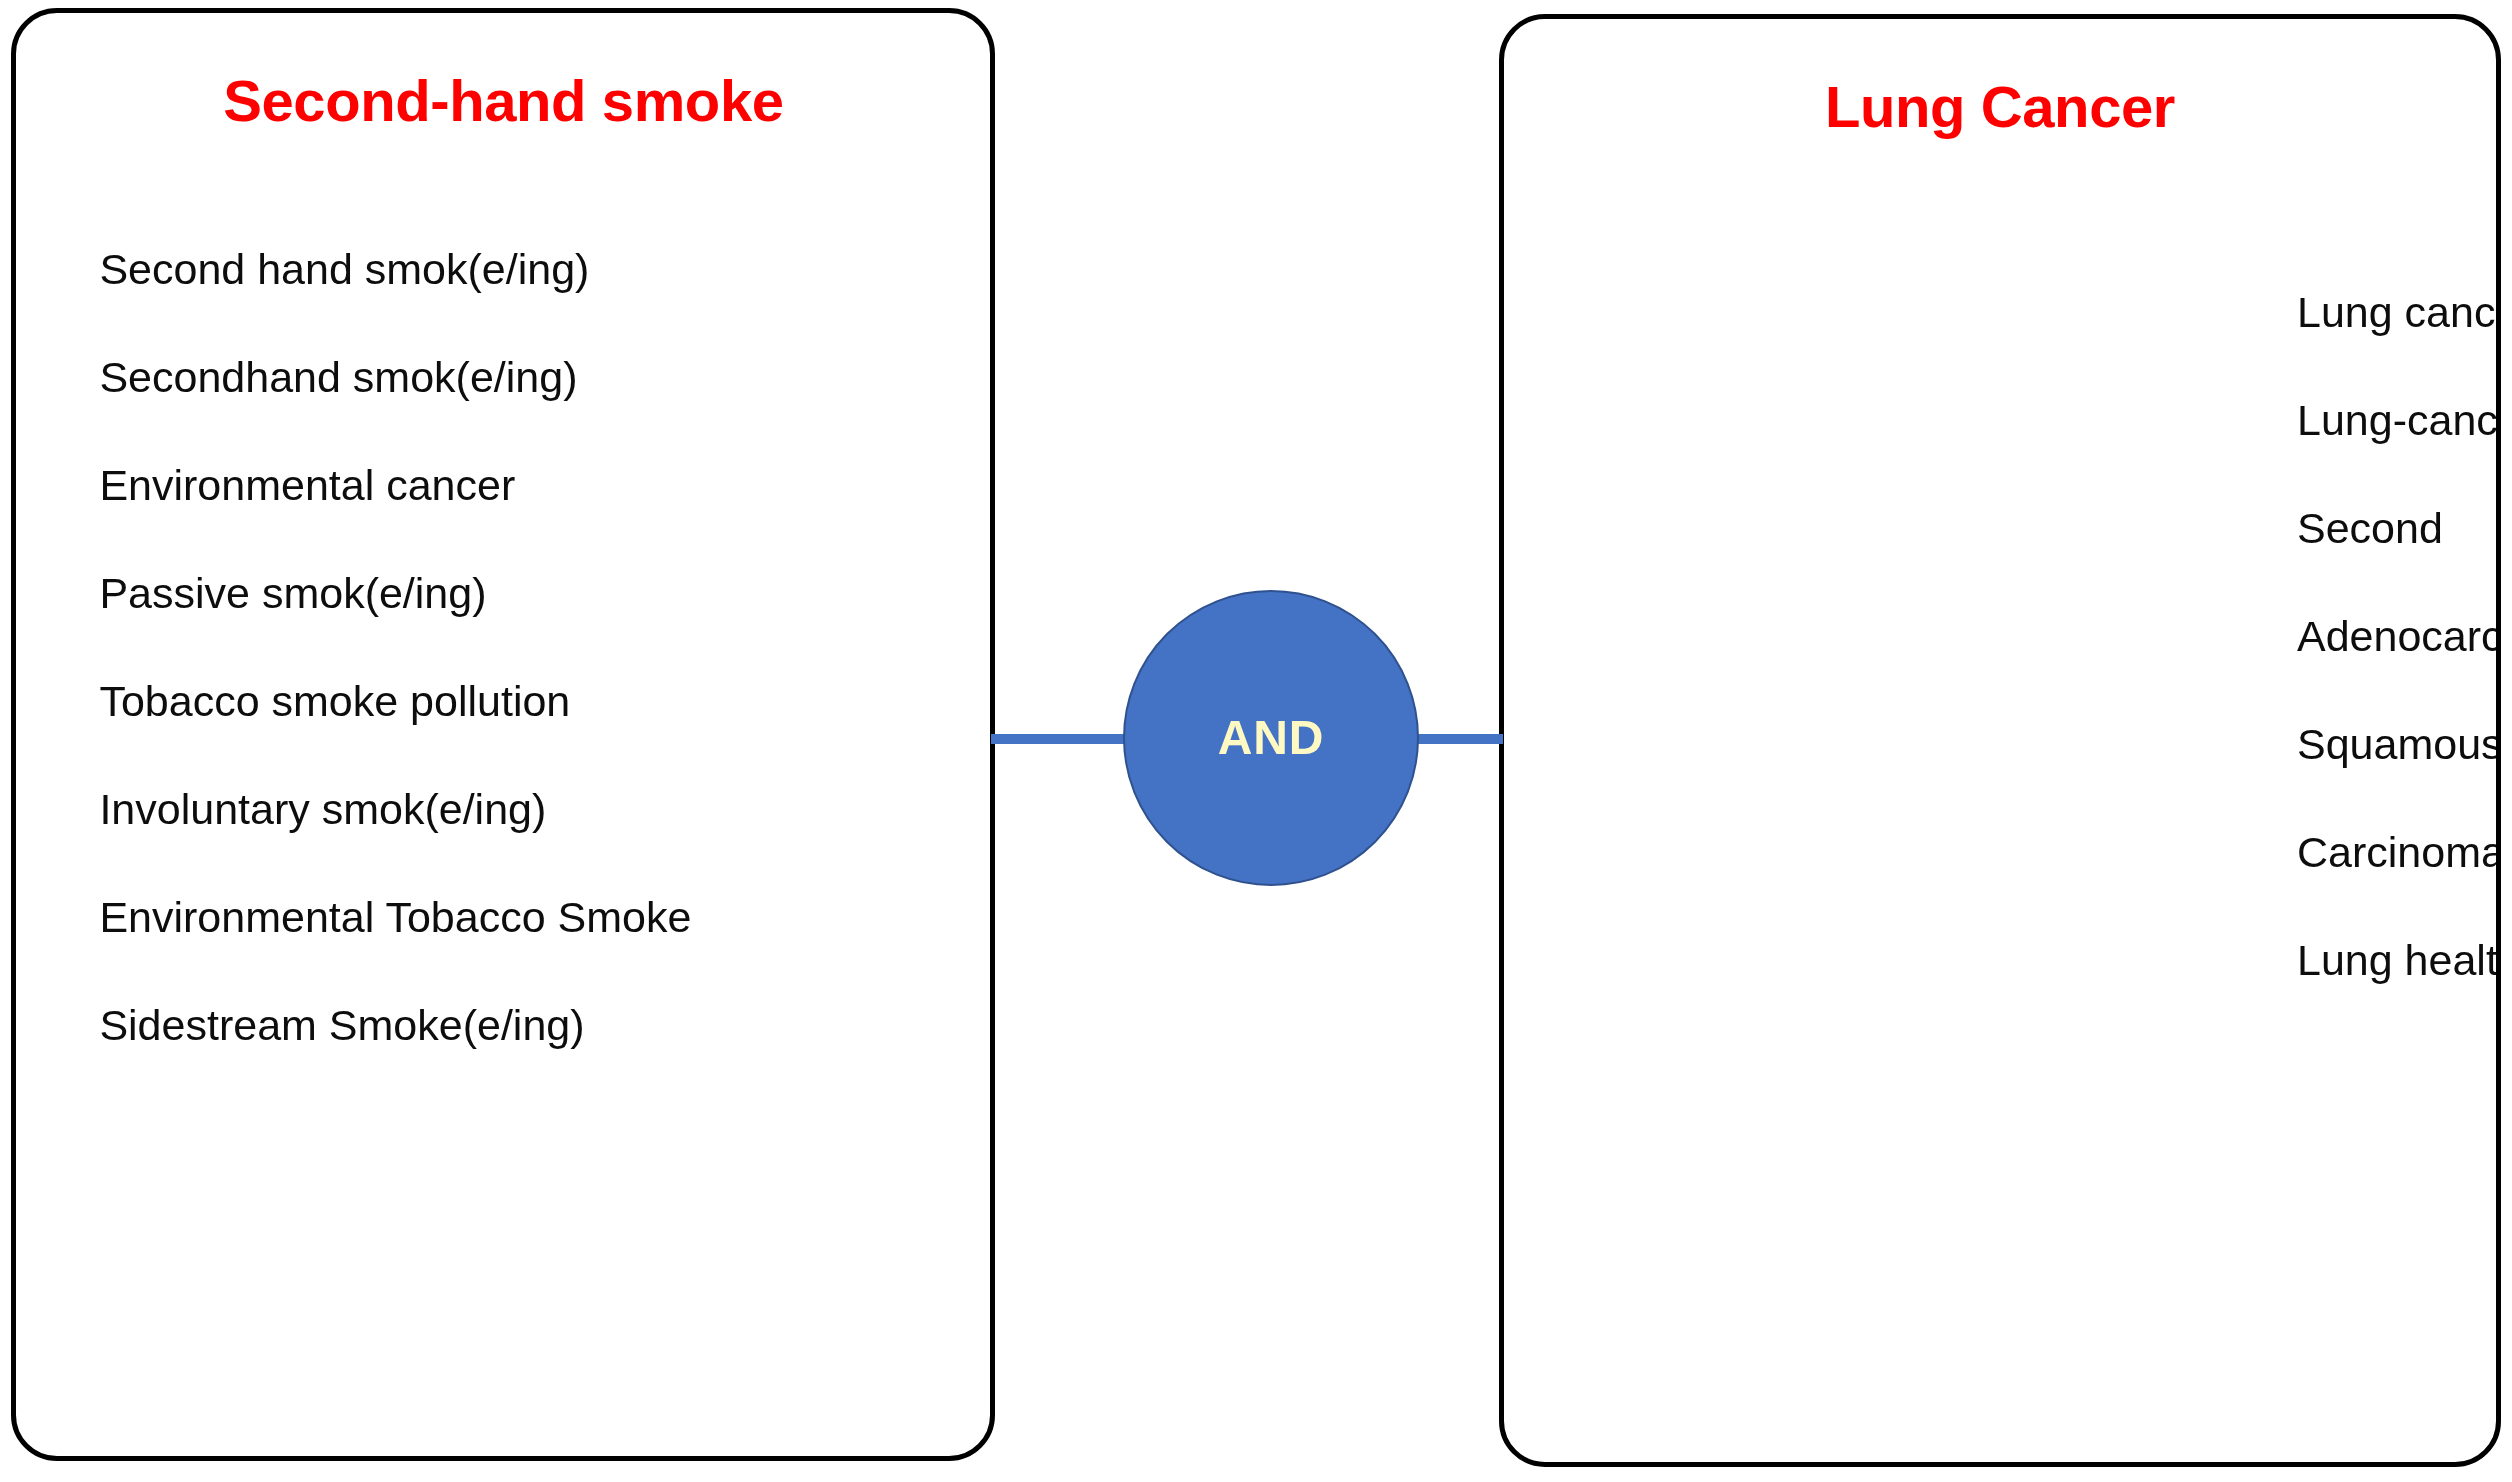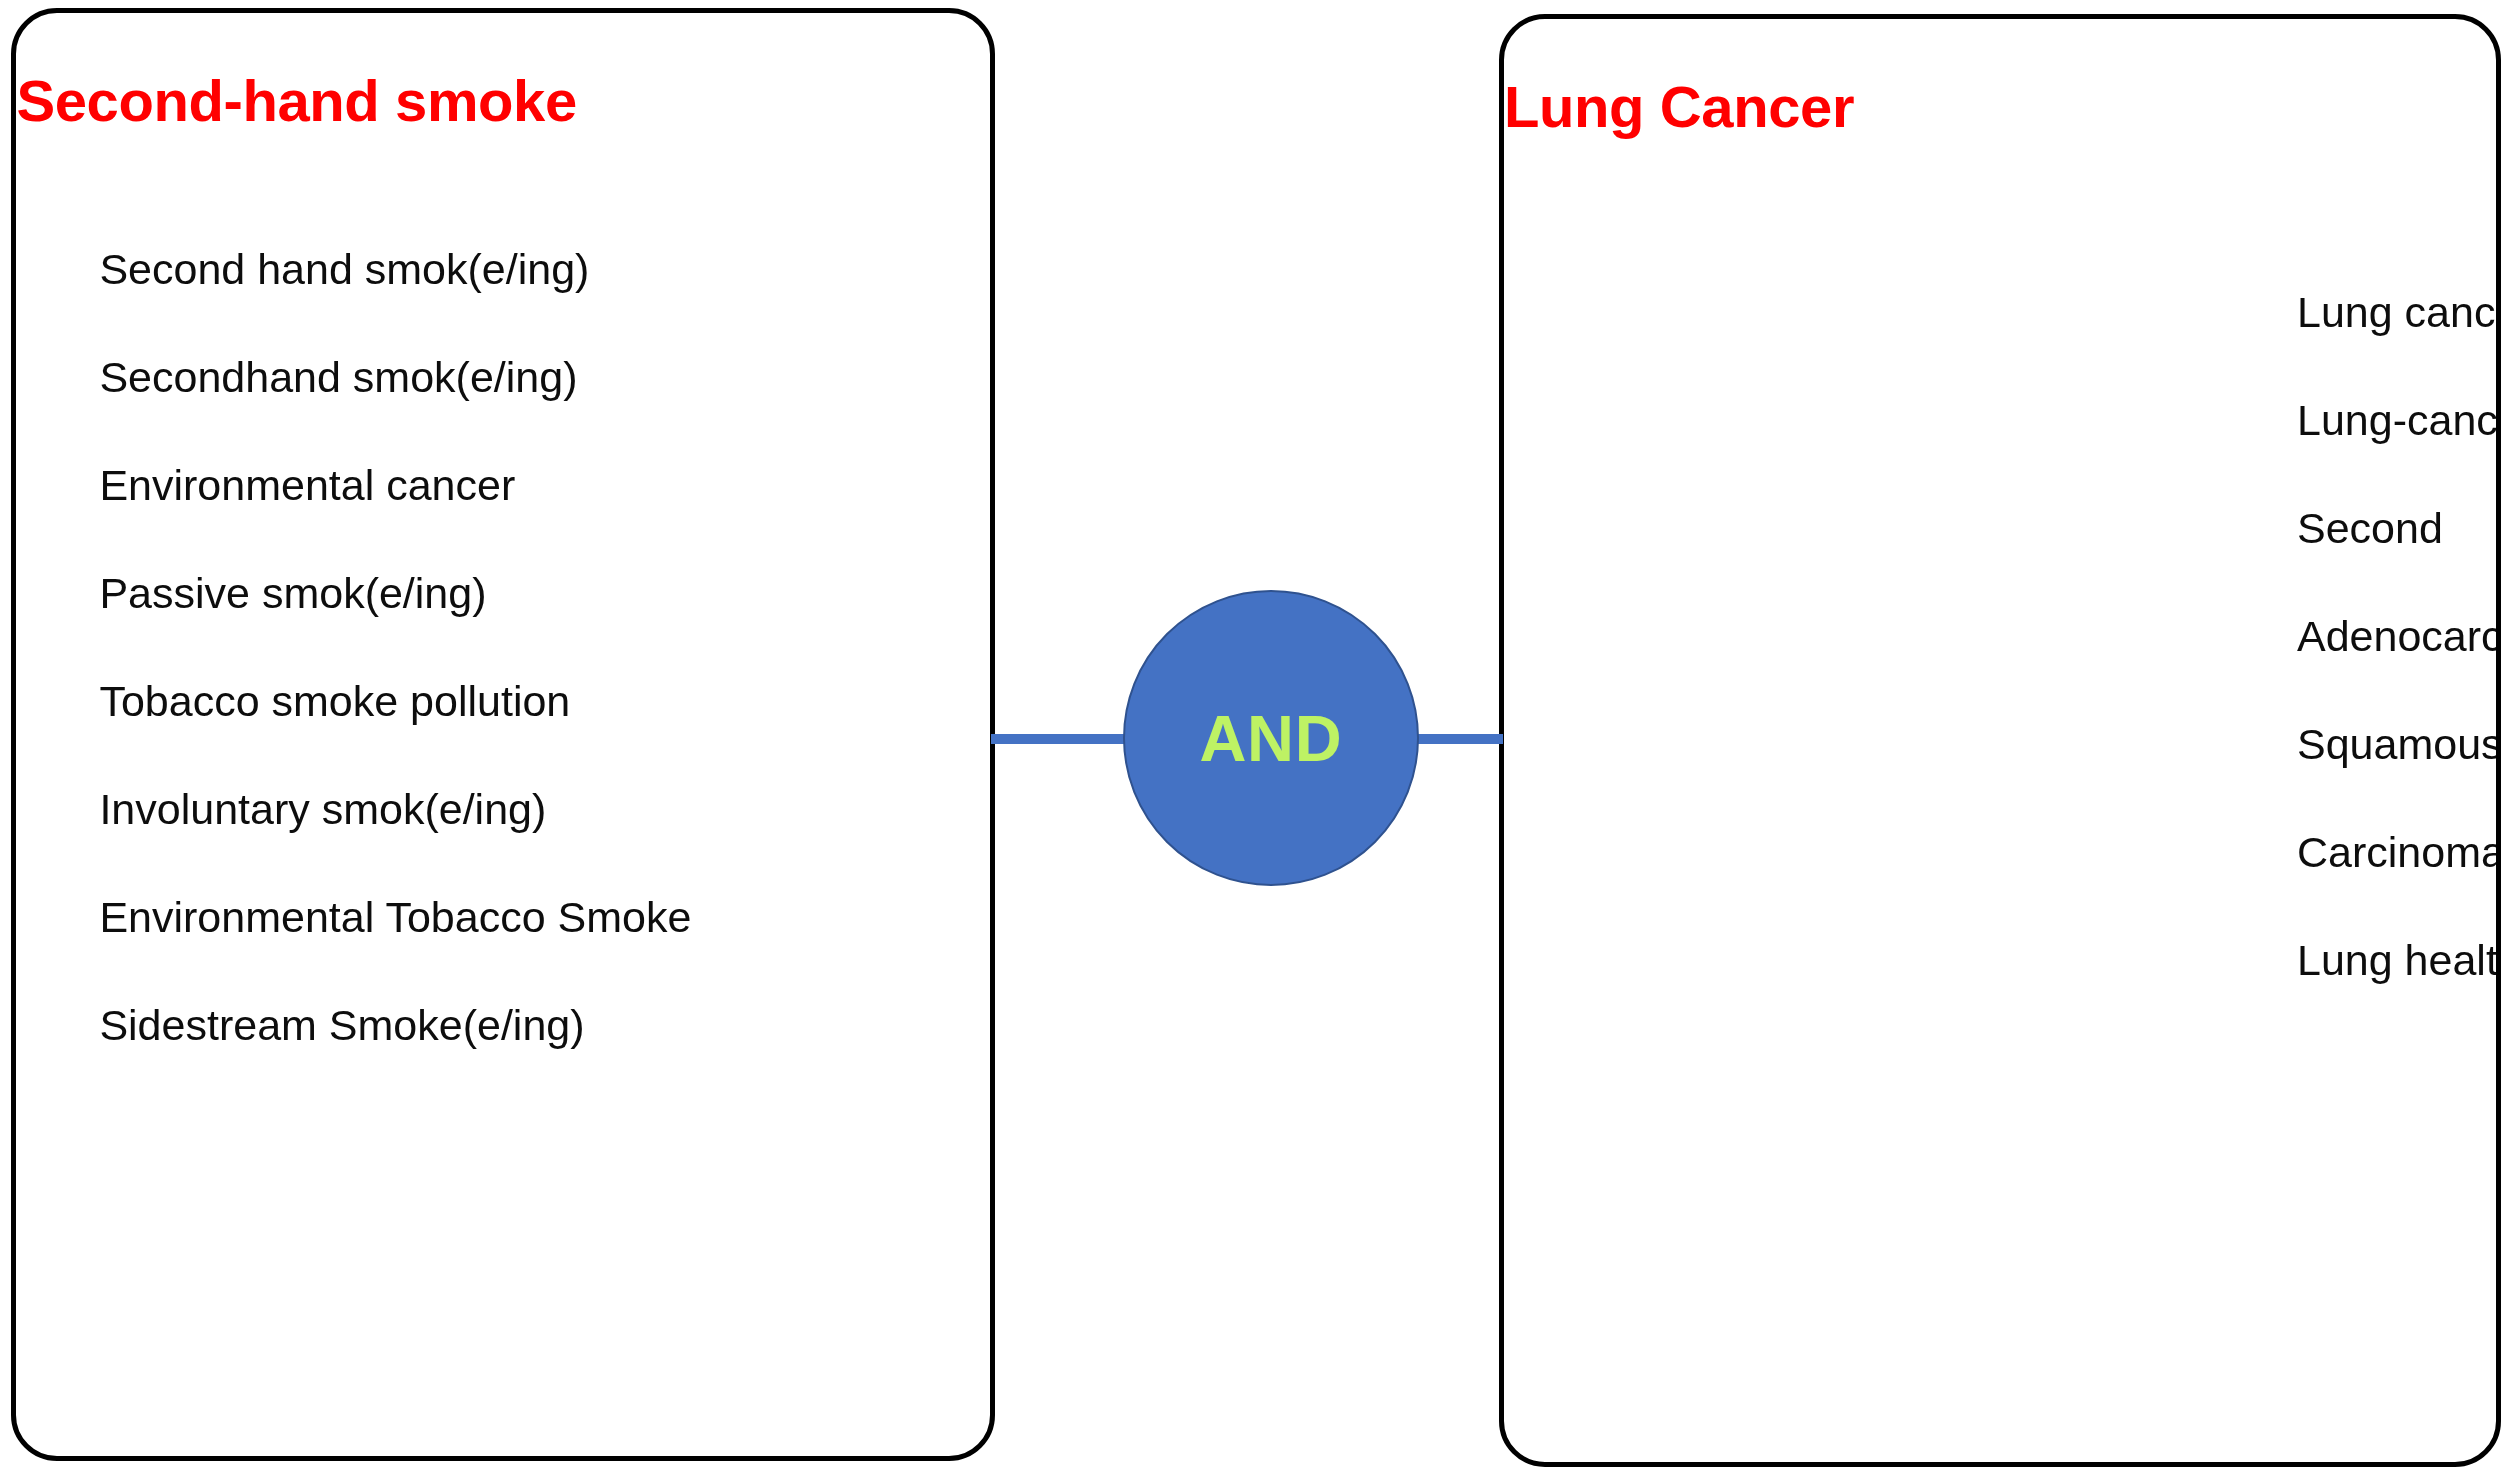--- a/index.html
+++ b/index.html
@@ -39,21 +39,21 @@
     left: 1499px;
     top: 14px;
     width: 1002px;
     height: 1453px;
   }
 
   .panel-title {
     position: absolute;
     left: 0;
     right: 0;
-    text-align: left;
+    text-align: center;
     color: #ff0000;
     font-weight: bold;
     font-size: 58px;
     line-height: 1;
     letter-spacing: -0.4px;
     white-space: nowrap;
   }
   #panel-left .panel-title  { top: 59px; }
   #panel-right .panel-title { top: 59px; }
 
@@ -103,23 +103,23 @@
     height: 296px;
     box-sizing: border-box;
     border-radius: 50%;
     background: #4472c4;
     border: 2.3px solid #2f528f;
     display: flex;
     align-items: center;
     justify-content: center;
   }
   #operator-label {
-    color: #bef264;
+    color: #fef9c3;
     font-weight: bold;
-    font-size: 65px;
+    font-size: 48px;
     line-height: 1;
     letter-spacing: 0.8px;
   }
 </style>
 </head>
 <body>
 
 <div id="canvas">
 
   <div class="panel" id="panel-left">

